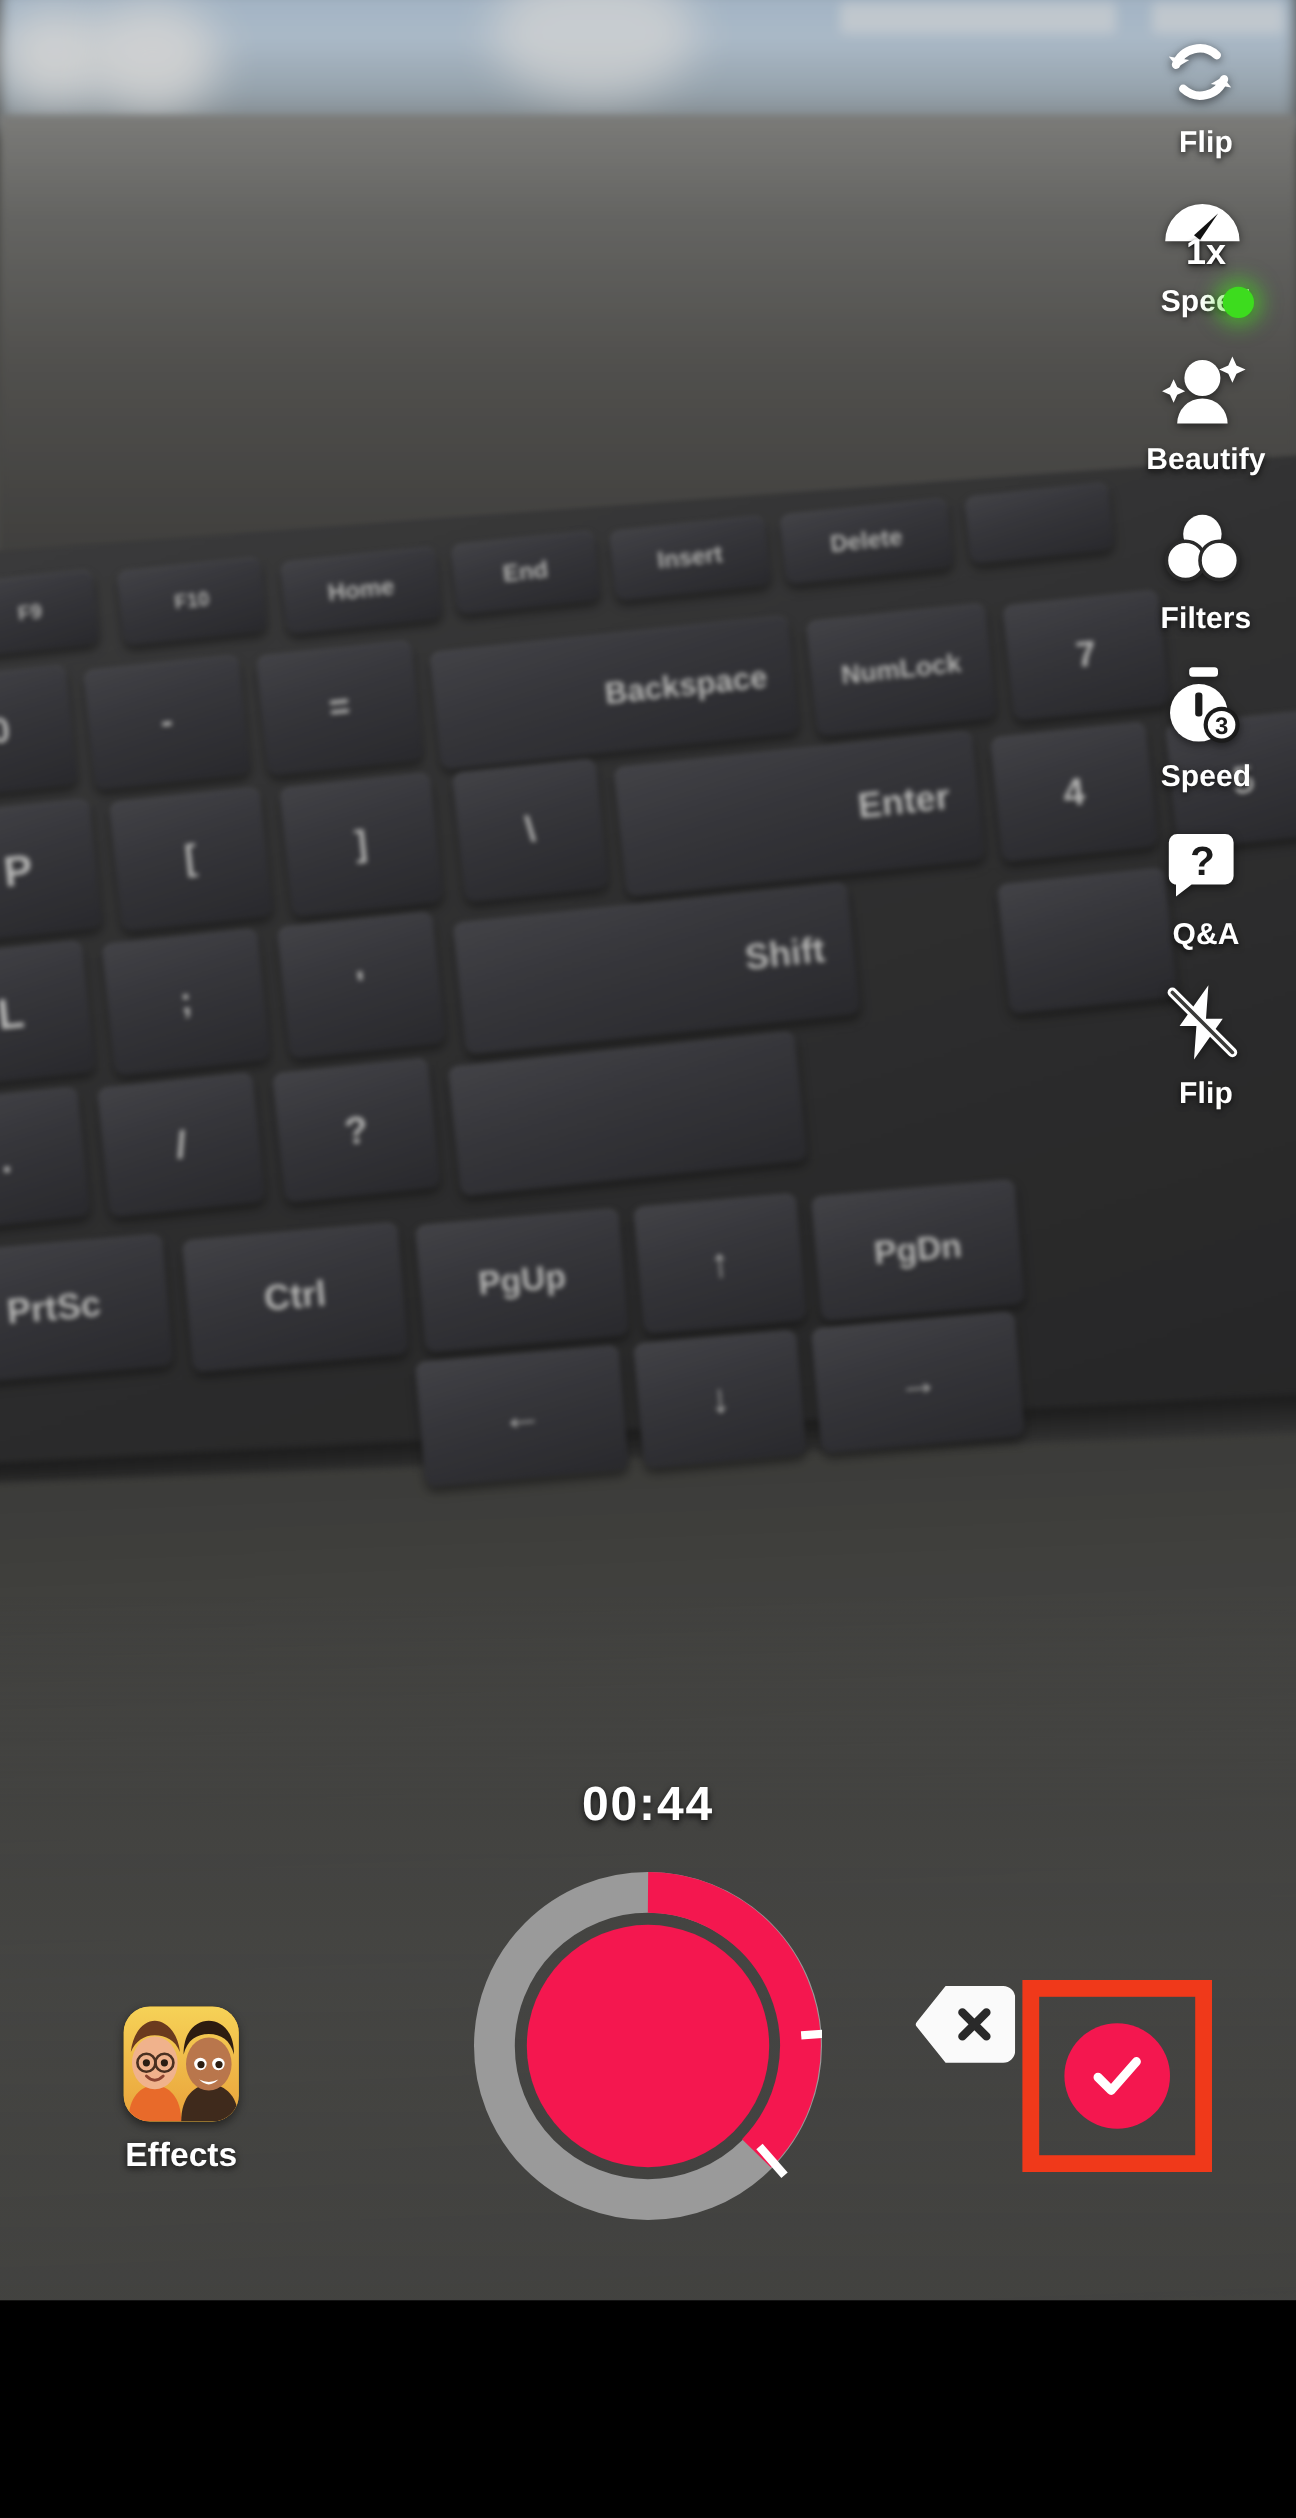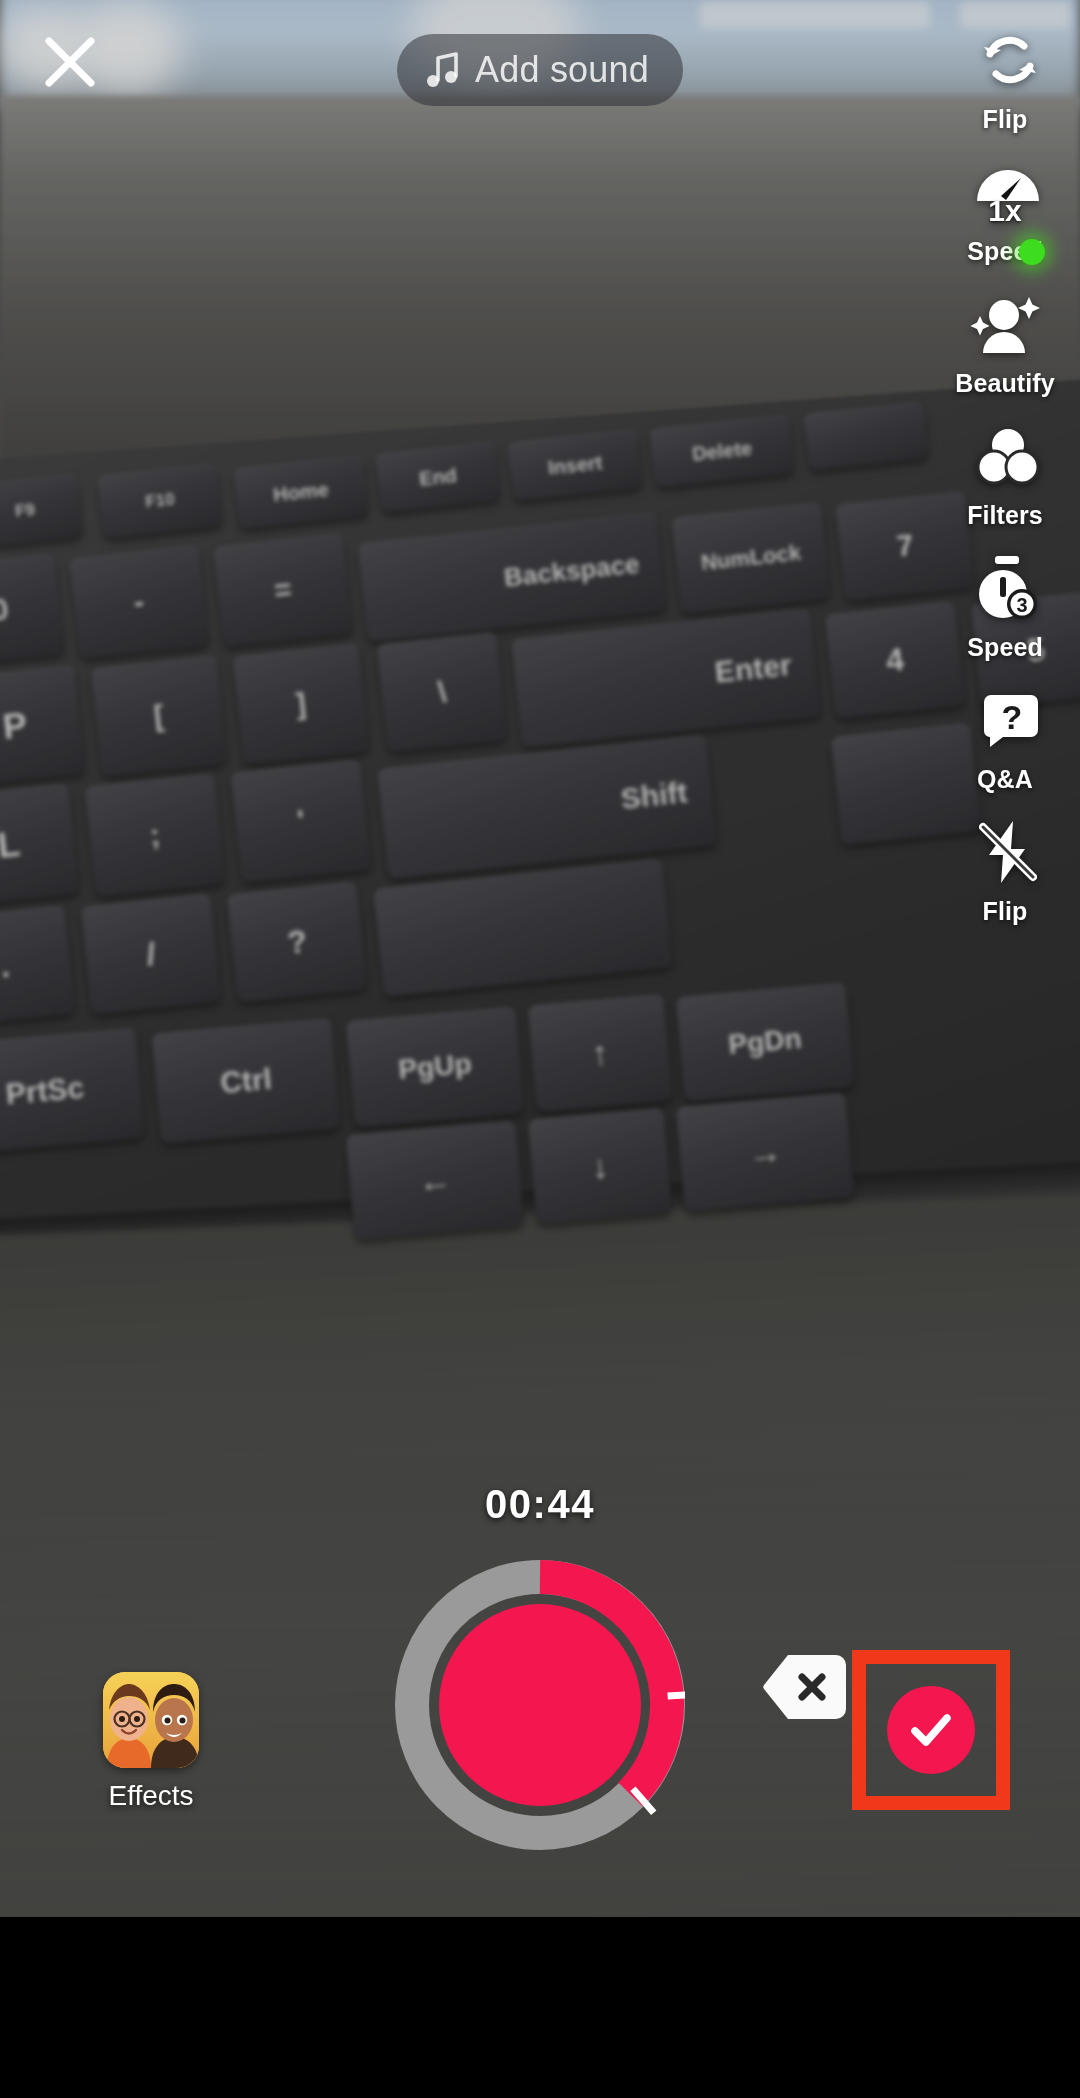--- a/index.html
+++ b/index.html
@@ -63,21 +63,21 @@
     background:rgba(42,44,48,.52);
     display:flex; align-items:center; gap:14px; cursor:pointer; }
   #add-sound .label { color:rgba(255,255,255,.82); font-size:36px; font-weight:400;
     letter-spacing:.2px; }
 
   
   #sidebar { position:absolute; right:0; top:22px; width:150px; z-index:30;
     display:flex; flex-direction:column; align-items:center; }
   .tool { width:150px; display:flex; flex-direction:column; align-items:center;
     margin-bottom:20px; cursor:pointer; position:relative; }
-  .tool .ico { width:76px; height:76px; display:flex; align-items:center; justify-content:flex-end;
+  .tool .ico { width:76px; height:76px; display:flex; align-items:center; justify-content:flex-start;
     filter:drop-shadow(0 2px 4px rgba(0,0,0,.55)); position:relative; }
   .tool .tlabel { margin-top:7px; color:#fff; font-size:25px; font-weight:700;
     letter-spacing:.1px; text-shadow:0 2px 5px rgba(0,0,0,.7); position:relative; }
   .green-dot { position:absolute; right:-2px; top:50%; transform:translateY(-50%);
     width:26px; height:26px; border-radius:50%; background:#3ddc1e;
     box-shadow:0 0 16px 7px rgba(70,220,30,.55); }
   .speed-num { position:absolute; left:50%; top:52%; transform:translateX(-50%);
     color:#fff; font-size:30px; font-weight:800; text-shadow:0 1px 3px rgba(0,0,0,.8); }
 
   
@@ -85,21 +85,21 @@
     color:#fff; font-size:40px; font-weight:700; letter-spacing:1.5px;
     text-shadow:0 2px 6px rgba(0,0,0,.75); z-index:30; }
 
   #record { position:absolute; left:50%; top:1560px; transform:translateX(-50%);
     width:290px; height:290px; z-index:30; cursor:pointer; }
 
   #effects { position:absolute; left:103px; top:1672px; width:96px; z-index:30; cursor:pointer;
     display:flex; flex-direction:column; align-items:center; }
   #effects-thumb { width:96px; height:96px; border-radius:22px; overflow:hidden;
     position:relative; background:#f3c23d; box-shadow:0 3px 8px rgba(0,0,0,.45); }
-  #effects .elabel { margin-top:12px; color:#fff; font-size:28px; font-weight:400;
+  #effects .elabel { margin-top:12px; color:#fff; font-size:28px; font-weight:700;
     text-shadow:0 2px 6px rgba(0,0,0,.8); }
 
   #delete-btn { position:absolute; left:762px; top:1653px; width:84px; height:68px;
     z-index:30; cursor:pointer; }
 
   #confirm-wrap { position:absolute; left:887px; top:1686px; z-index:30; }
   #confirm-btn { position:absolute; left:0; top:0; width:88px; height:88px; border-radius:50%;
     background:#f4174f; display:flex; align-items:center; justify-content:center; cursor:pointer; }
   #annot-box { position:absolute; left:-35px; top:-36px; width:158px; height:160px;
     border:14px solid #f0391a; z-index:29; pointer-events:none; }
@@ -170,42 +170,20 @@
       <div class="key" style="left:532px;top:1114px;width:136px;height:104px;transform:rotate(-5deg);font-size:34px;">↓</div>
       <div class="key" style="left:680px;top:1100px;width:170px;height:104px;transform:rotate(-5deg);font-size:34px;">→</div>
     </div>
 
     <div class="veil"></div>
     <div class="veil-bottom"></div>
   </div>
 
   <div id="blackbar"></div>
 
-  <div id="topbar">
-
-    <div id="close-btn">
-      <span>
-        <svg width="62" height="62" viewBox="0 0 62 62">
-          <line x1="10" y1="10" x2="52" y2="52" stroke="#ffffff" stroke-width="7" stroke-linecap="round"></line>
-          <line x1="52" y1="10" x2="10" y2="52" stroke="#ffffff" stroke-width="7" stroke-linecap="round"></line>
-        </svg>
-      </span>
-    </div>
-
-    <div id="add-sound">
-      <span>
-        <svg width="36" height="40" viewBox="0 0 36 40">
-          <path d="M13 30V8l18-4v22" fill="none" stroke="rgba(255,255,255,.82)" stroke-width="3.6" stroke-linecap="round" stroke-linejoin="round"></path>
-          <circle cx="8" cy="31" r="6" fill="rgba(255,255,255,.82)"></circle>
-          <circle cx="26" cy="27" r="6" fill="rgba(255,255,255,.82)"></circle>
-        </svg>
-      </span>
-      <span class="label">Add sound</span>
-    </div>
-  </div>
 
   <div id="sidebar">
 
     <div class="tool">
       <span class="ico">
         <svg width="66" height="66" viewBox="0 0 66 66">
           <path d="M13 27a21 21 0 0 1 34-8" fill="none" stroke="#fff" stroke-width="7" stroke-linecap="round"></path>
           <path d="M53 39a21 21 0 0 1-34 8" fill="none" stroke="#fff" stroke-width="7" stroke-linecap="round"></path>
           <path d="M7 20l7 9 10-6z" fill="#fff"></path>
           <path d="M59 46l-7-9-10 6z" fill="#fff"></path>

